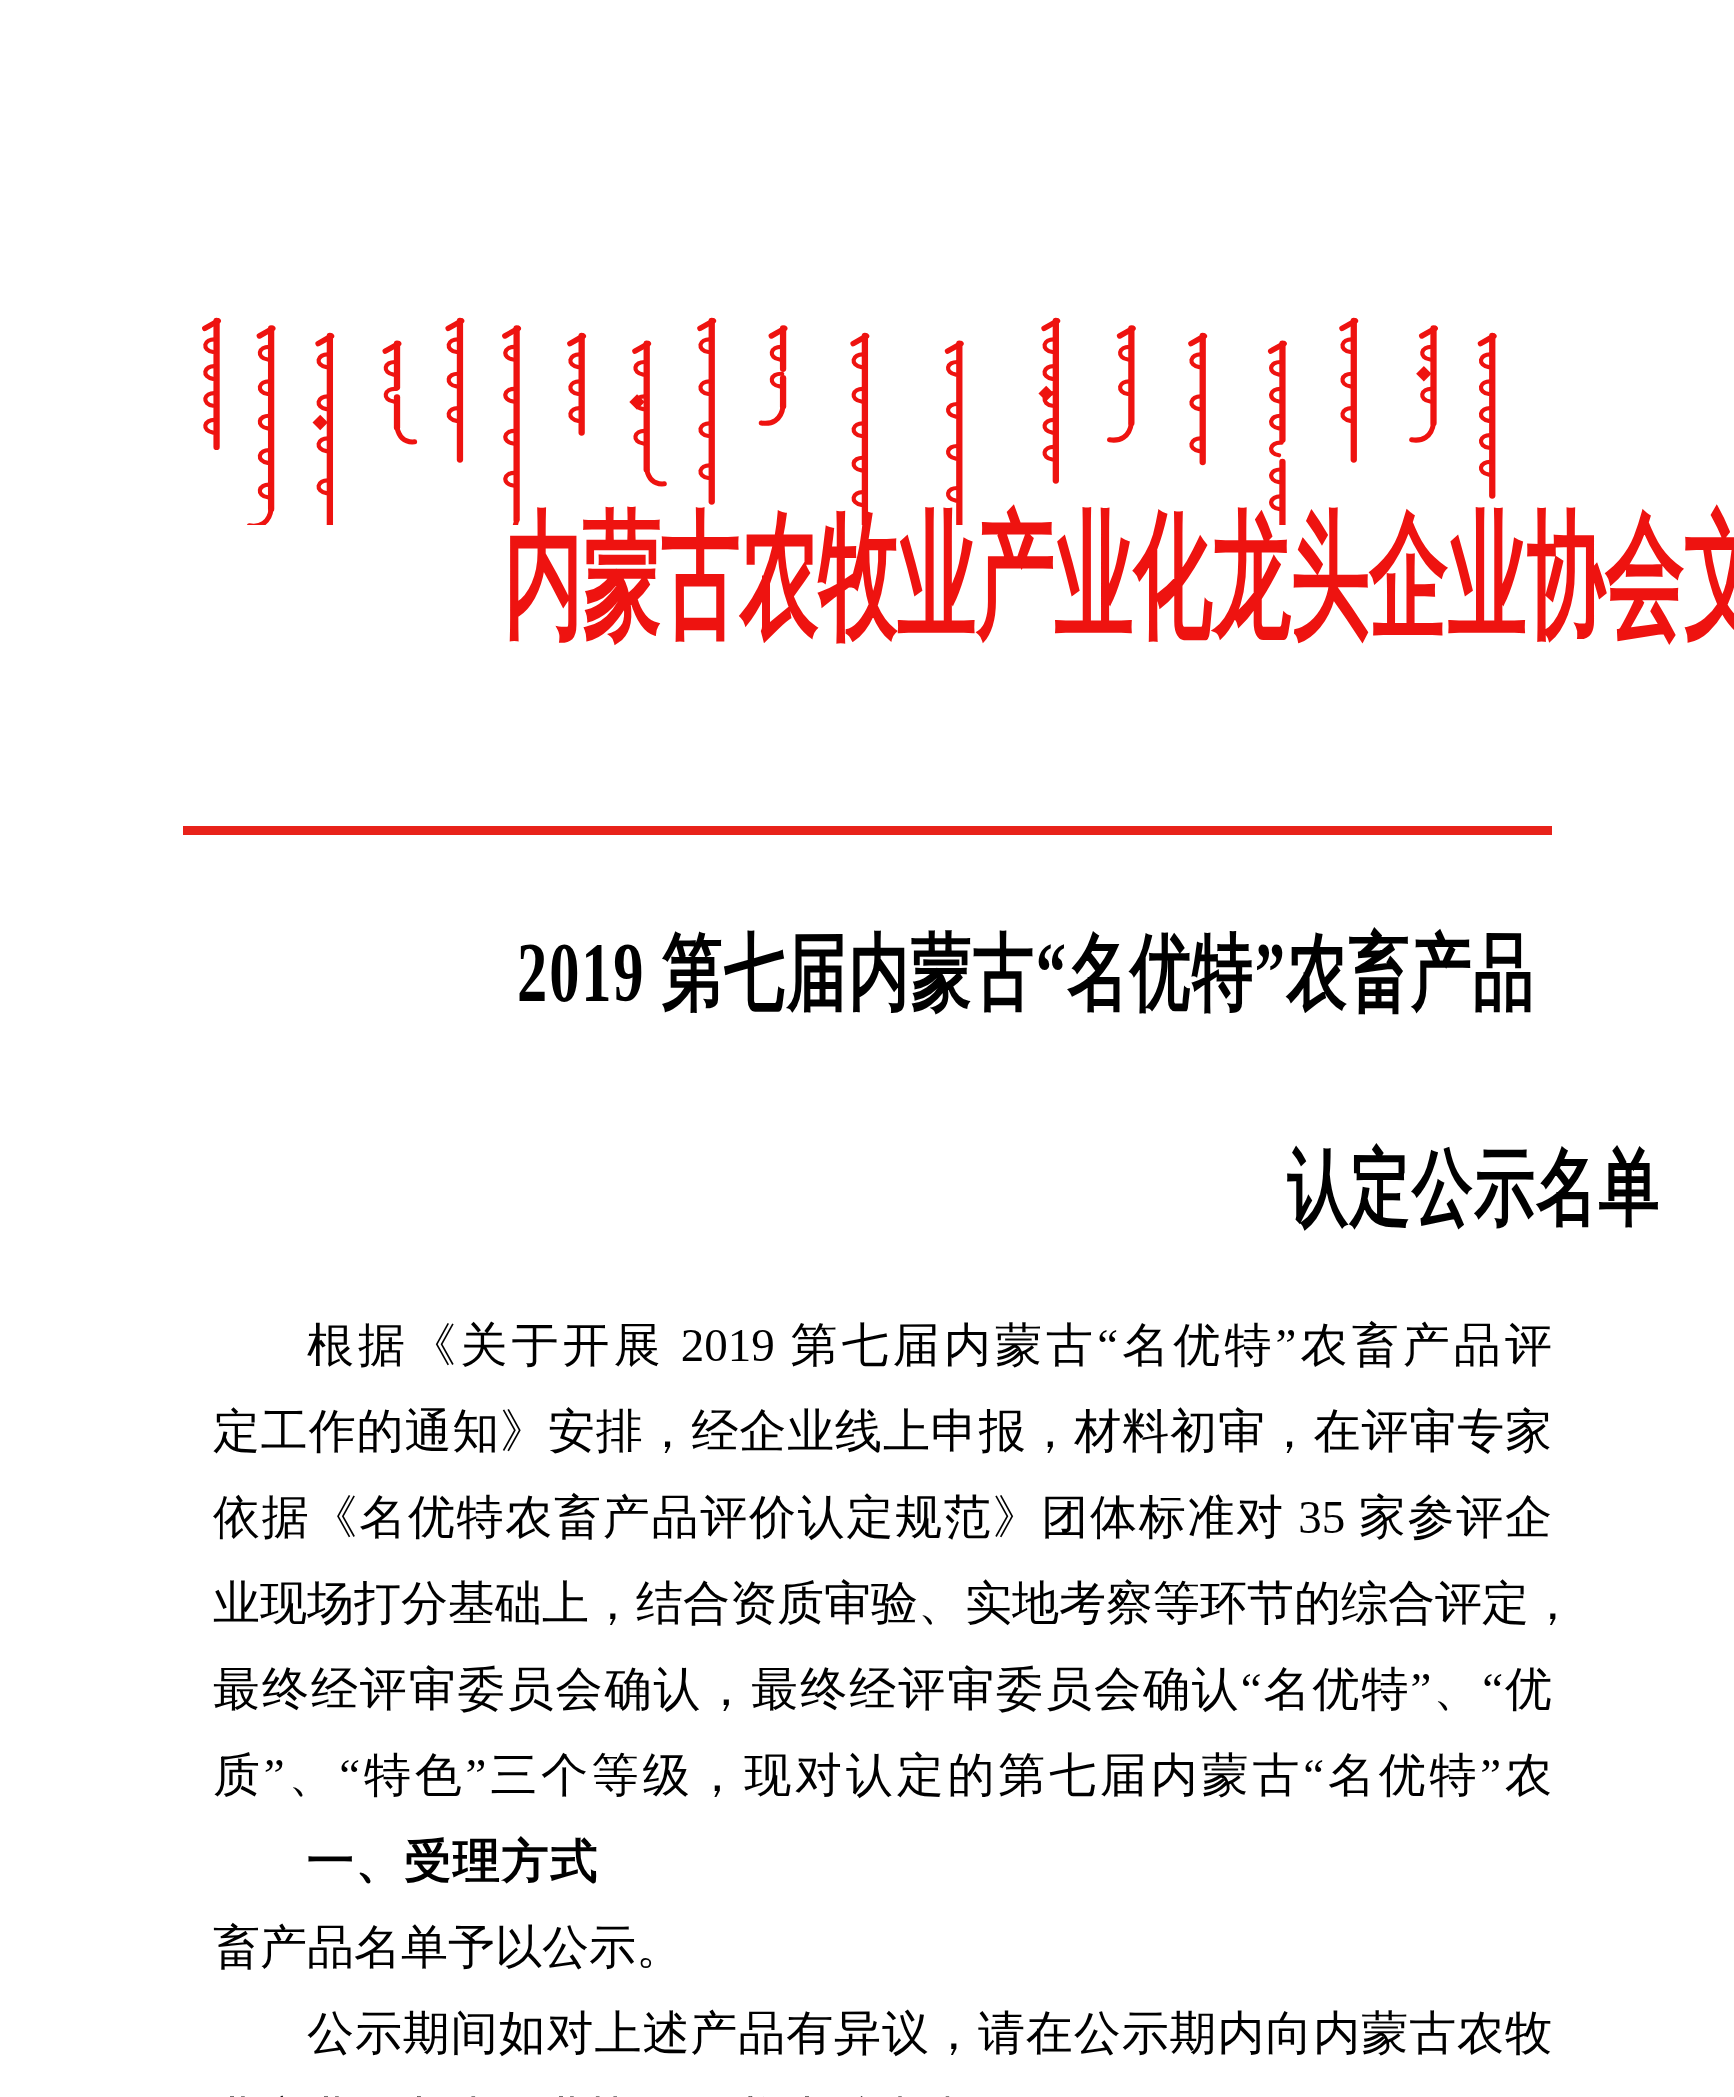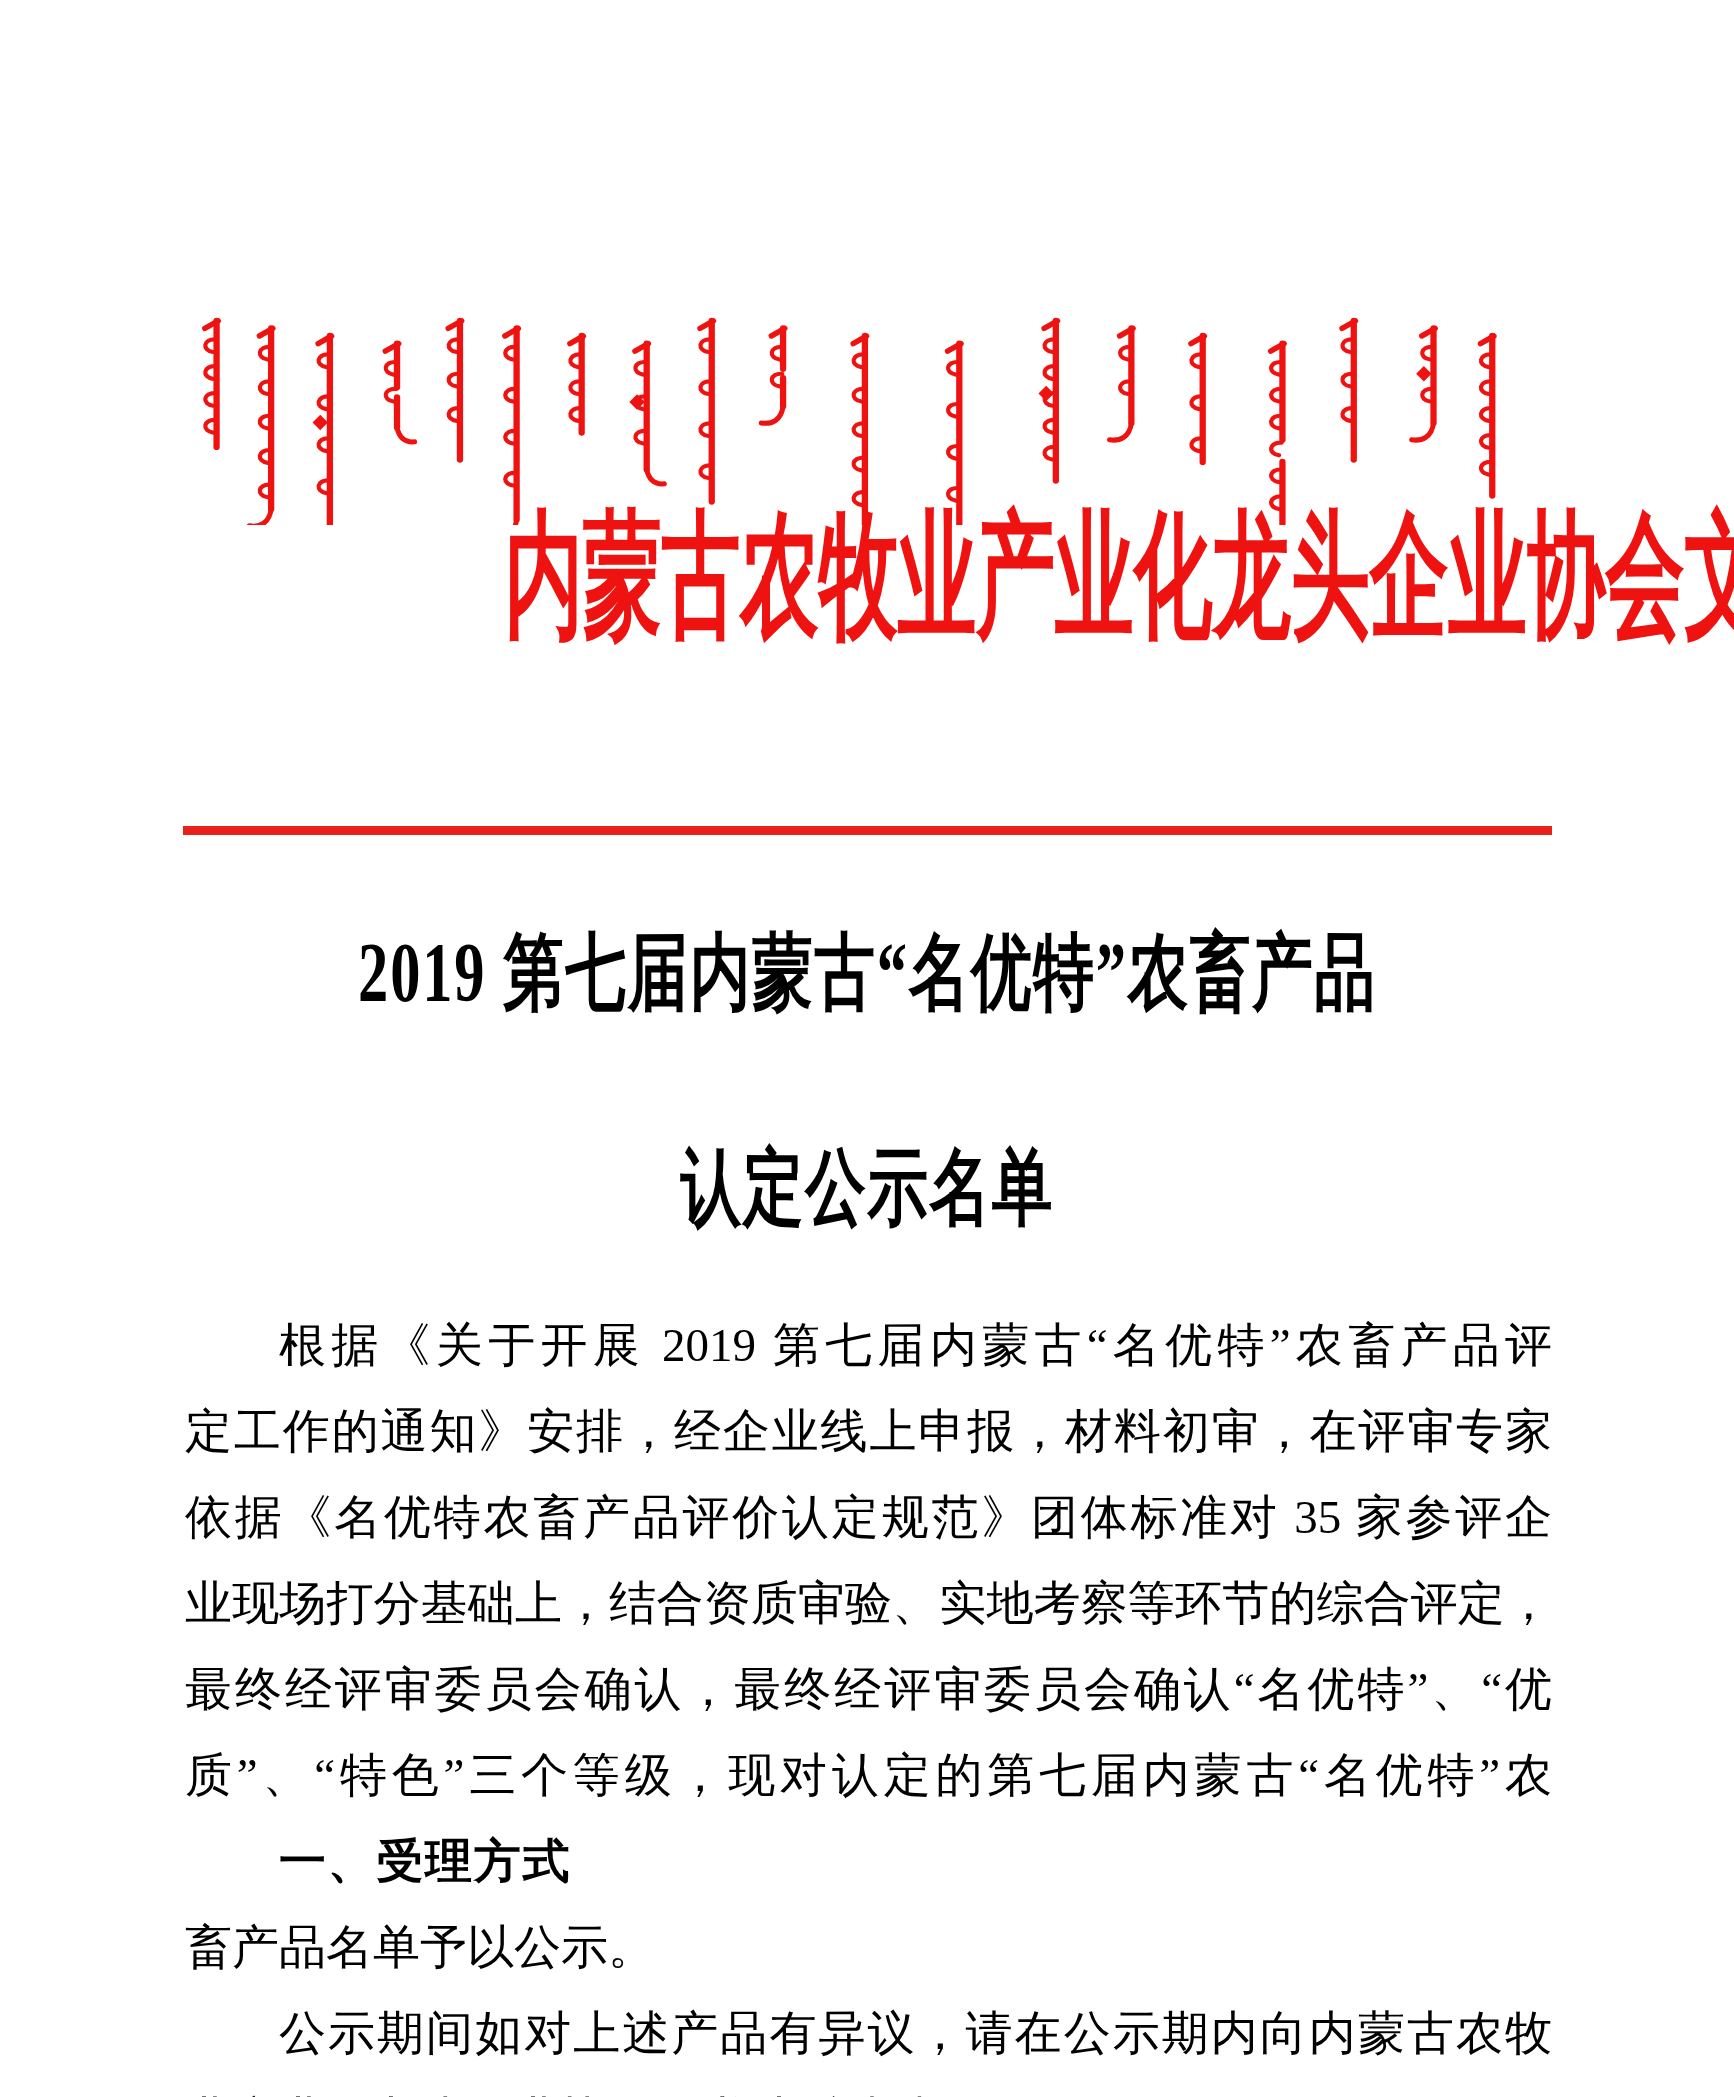--- a/index.html
+++ b/index.html
@@ -41,40 +41,40 @@
     text-align:center;
     font-size:44px;line-height:49px;letter-spacing:4.2px;
   }
   
   .red-rule{
     position:absolute;top:826px;left:183px;width:1369px;height:9.2px;
     background:var(--rule-red);
   }
   
   .doc-title{
-    position:absolute;left:0;width:100%;text-align:center;white-space:nowrap;
+    position:absolute;left:0;width:100%;text-align:right;white-space:nowrap;
   }
   .doc-title span{
     display:inline-block;
     font-size:84px;line-height:92px;font-weight:bold;
     transform:scaleX(0.72);transform-origin:50% 50%;
     letter-spacing:2.5px;
   }
   .t1{top:927px;}
   .t2{top:1142px;}
   
   .body-text{
     position:absolute;top:1302px;left:185px;width:1367px;
     font-size:47px;line-height:86px;
   }
   .bl{
     text-align:justify;
     text-align-last:justify;
     text-justify:inter-character;
-    height:86px;overflow:visible;white-space:nowrap;
+    height:86px;overflow:visible;white-space:nowrap;margin-left:28px;
   }
   .bl.end{text-align-last:left;}
   .bl.indent{padding-left:94px;}
   .bl.hd{
     font-family:"Liberation Sans","DejaVu Sans",sans-serif;
     font-weight:bold;
     text-align-last:left;
     letter-spacing:1.7px;
   }
 </style>

